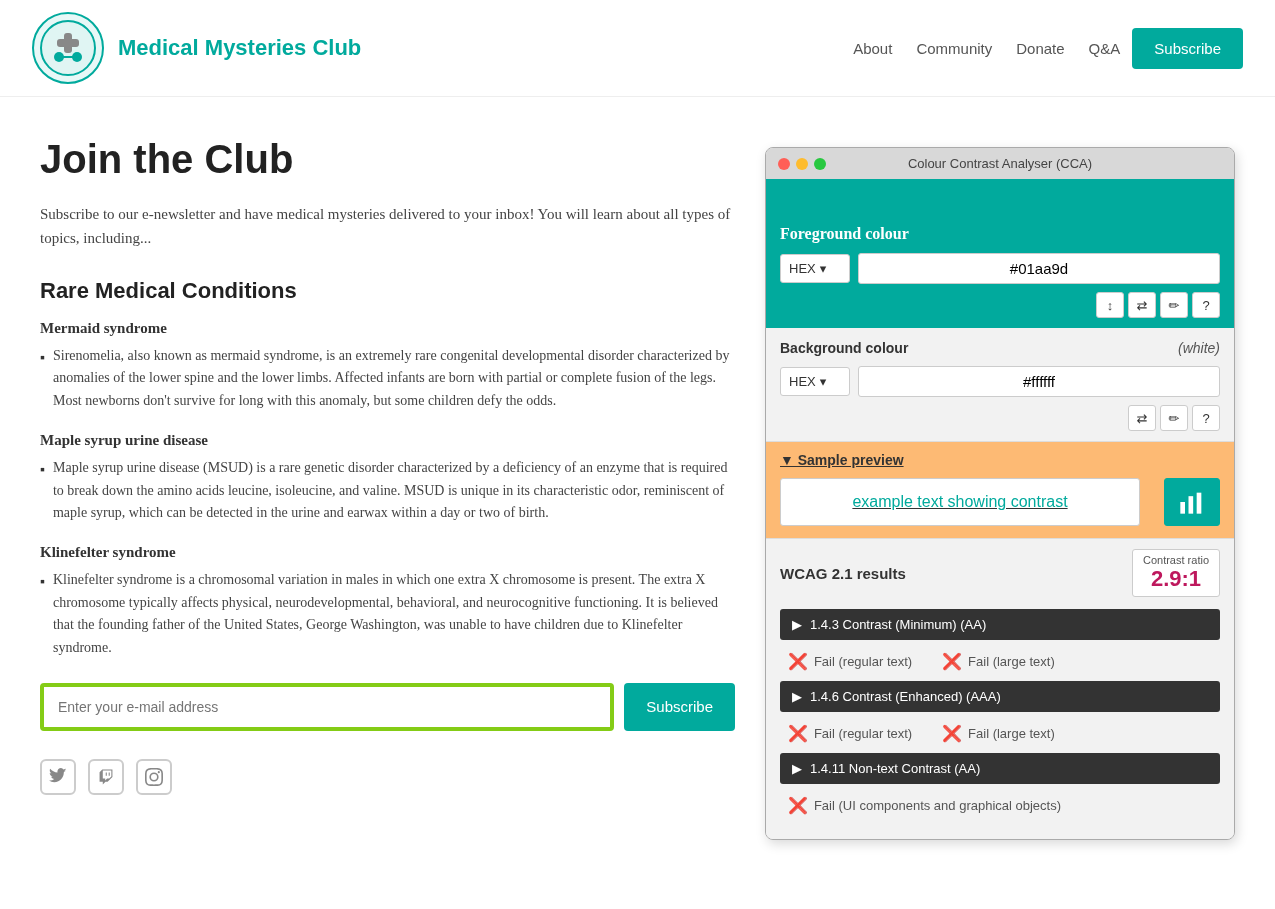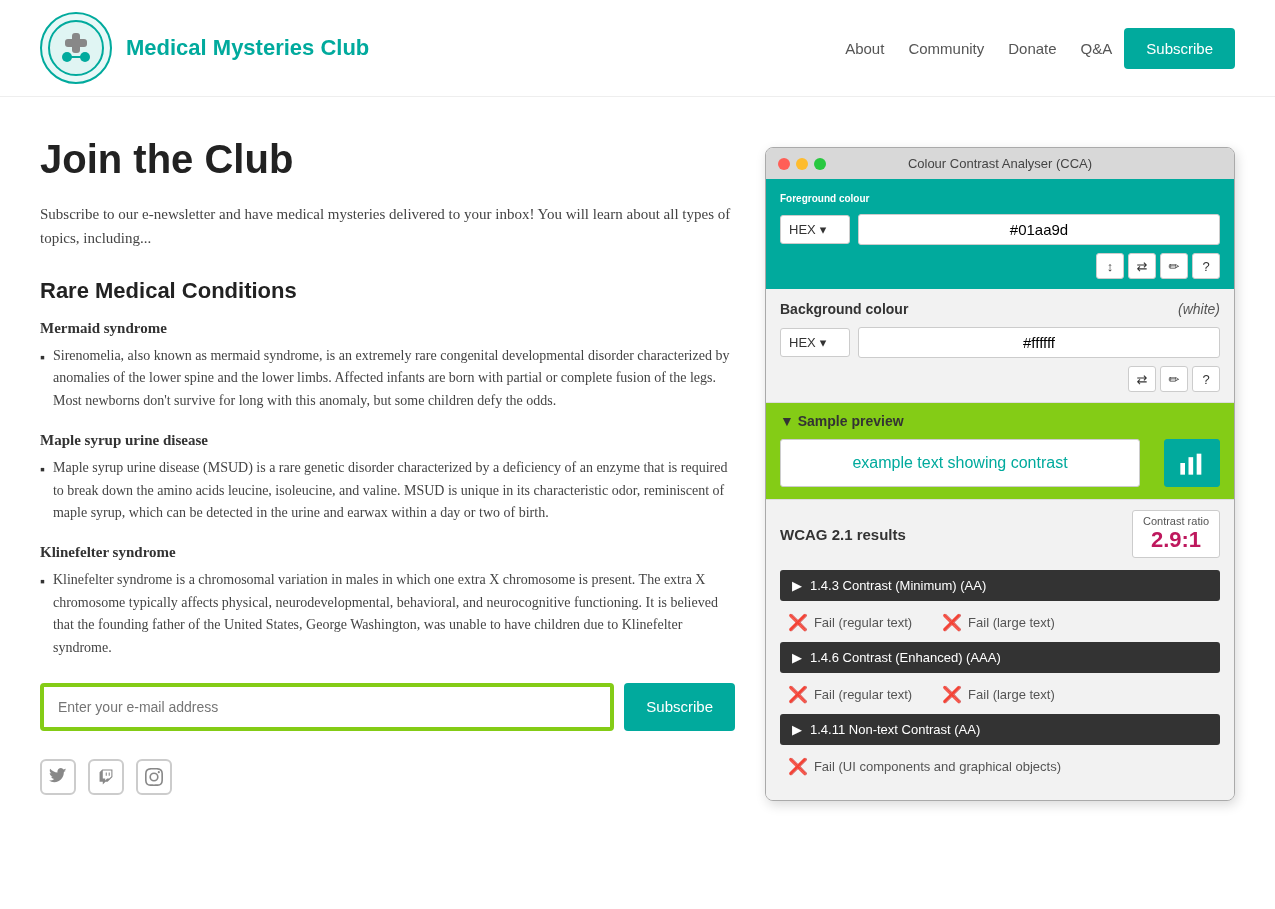--- a/index.html
+++ b/index.html
@@ -3,21 +3,21 @@
   <meta charset="utf-8">
   <style>
     * { box-sizing: border-box; margin: 0; padding: 0; }
     body { font-family: Georgia, 'Times New Roman', serif; background: #fff; color: #333; font-size: 16px; }
 
     
     .header {
       display: flex;
       align-items: center;
       justify-content: space-between;
-      padding: 12px 40px;
+      padding: 12px 32px;
       border-bottom: 1px solid #eee;
     }
     .logo-area {
       display: flex;
       align-items: center;
       gap: 14px;
     }
     .logo-circle {
       width: 72px;
       height: 72px;
@@ -199,25 +199,26 @@
       font-family: Arial, sans-serif;
       font-weight: normal;
     }
 
     
     .cca-fg-section {
       background: #01aa9d;
       padding: 14px 14px 10px 14px;
     }
     .cca-section-label {
-      font-size: 10px;
+      font-size: 16px;
       font-weight: bold;
       color: #fff;
       margin-bottom: 10px;
-      font-family: Liberation Sans, sans-serif;
+      font-family: Liberation Serif, serif;
+      margin-top: 32px;
     }
     .cca-color-row {
       display: flex;
       align-items: center;
       gap: 8px;
     }
     .cca-hex-select {
       background: #fff;
       border: 1px solid #ccc;
       border-radius: 3px;
@@ -287,23 +288,24 @@
     }
     .cca-bg-tools-row {
       display: flex;
       justify-content: flex-end;
       gap: 4px;
       margin-top: 8px;
     }
 
     
     .cca-preview-section {
-      background: #84cc16;
+      background: #fdba74;
       padding: 10px 14px 12px 14px;
       border-bottom: 1px solid #ddd;
+      text-decoration: underline;
     }
     .cca-preview-label {
       font-size: 14px;
       font-weight: bold;
       color: #333;
       margin-bottom: 10px;
       font-family: Arial, sans-serif;
       display: flex;
       align-items: center;
       gap: 6px;

